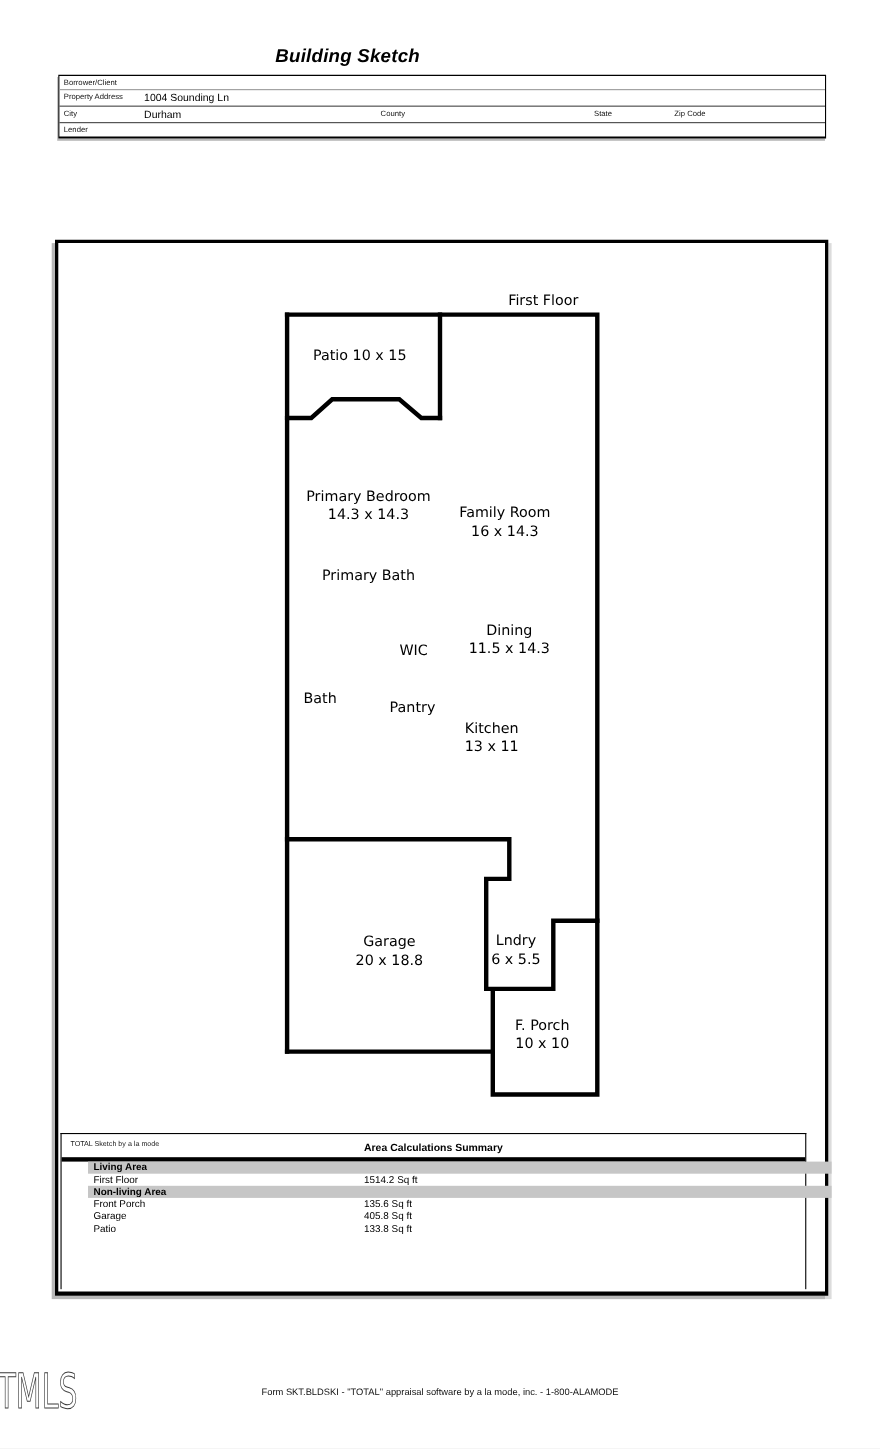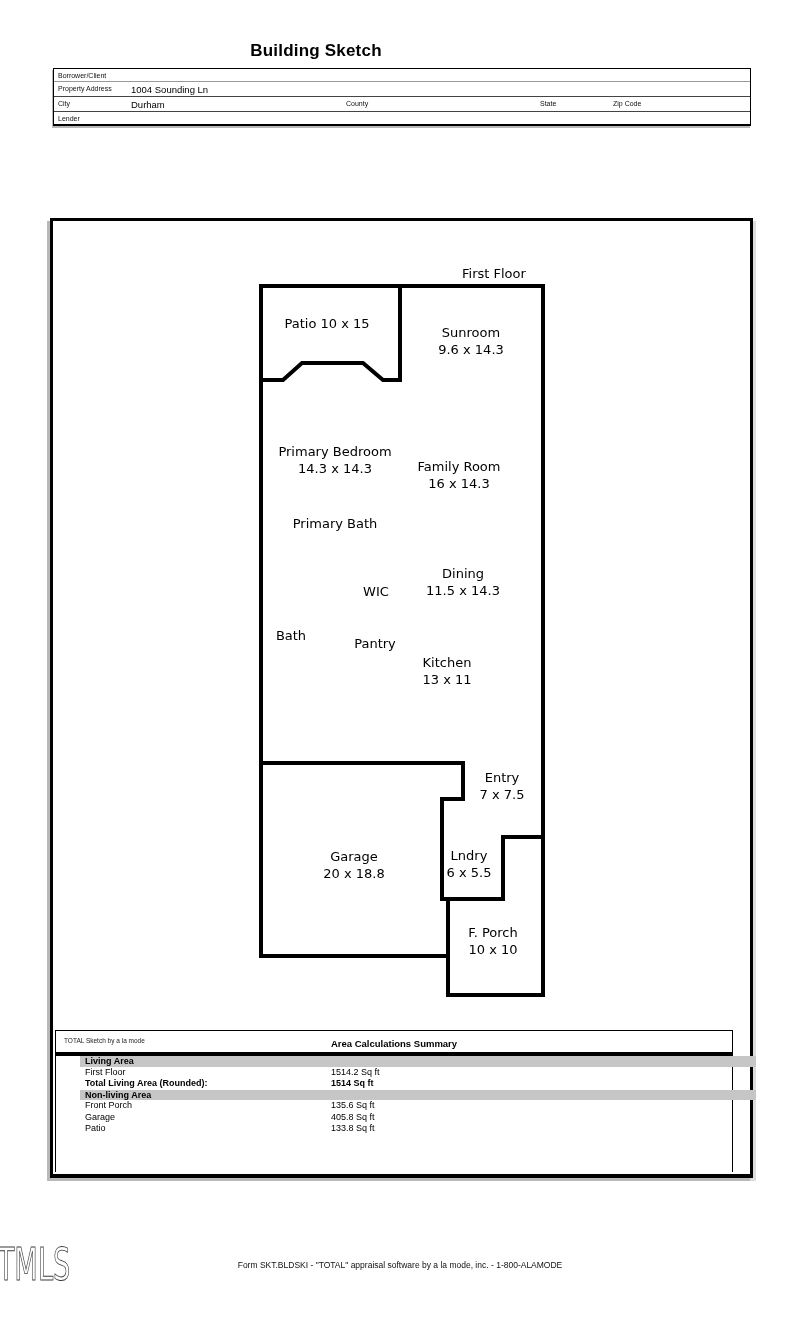--- a/index.html
+++ b/index.html
@@ -4,21 +4,21 @@
 <style>
   html,body{margin:0;padding:0;background:#e8e8e8;}
   #page{
     position:relative;width:800px;height:1317px;background:#ffffff;
     font-family:"Liberation Sans",sans-serif;color:#000;overflow:hidden;
     margin:0 auto;
   }
   
   .doc-title{
     position:absolute;left:0;top:41px;width:632px;text-align:center;
-    font-size:17px;font-weight:bold;letter-spacing:.2px;
+    font-size:17px;font-weight:bold;letter-spacing:.2px;font-style:italic;
   }
   
   .form-box{
     position:absolute;left:53px;top:68px;width:698px;height:58px;
     border:1.5px solid #000;border-bottom-width:2.5px;box-sizing:border-box;
     background:#fff;box-shadow:-1px 2px 0 #b8b8b8;text-align:center;
   }
   .form-box .hline{position:absolute;left:0;width:100%;height:1px;background:#444;}
   .form-box .hline.light{background:#999;}
   .flabel{position:absolute;font-size:7px;color:#111;white-space:nowrap;}
@@ -94,24 +94,20 @@
       <path d="M261,956 L448,956"></path>
     </g>
   </svg>
 
   <div class="floor-label" style="left:462px;top:266px">First Floor</div>
 
   <div class="room" style="left:237px;top:316px">
     <div>Patio 10 x 15</div>
     <div></div>
   </div>
-  <div class="room" style="left:381px;top:325px">
-    <div>Sunroom</div>
-    <div>9.6 x 14.3</div>
-  </div>
   <div class="room" style="left:245px;top:444px">
     <div>Primary Bedroom</div>
     <div>14.3 x 14.3</div>
   </div>
   <div class="room" style="left:369px;top:459px">
     <div>Family Room</div>
     <div>16 x 14.3</div>
   </div>
   <div class="room" style="left:245px;top:516px">
     <div>Primary Bath</div>
@@ -130,24 +126,20 @@
     <div></div>
   </div>
   <div class="room" style="left:285px;top:636px">
     <div>Pantry</div>
     <div></div>
   </div>
   <div class="room" style="left:357px;top:655px">
     <div>Kitchen</div>
     <div>13 x 11</div>
   </div>
-  <div class="room" style="left:412px;top:770px">
-    <div>Entry</div>
-    <div>7 x 7.5</div>
-  </div>
   <div class="room" style="left:264px;top:849px">
     <div>Garage</div>
     <div>20 x 18.8</div>
   </div>
   <div class="room" style="left:379px;top:848px">
     <div>Lndry</div>
     <div>6 x 5.5</div>
   </div>
   <div class="room" style="left:403px;top:925px">
     <div>F. Porch</div>
@@ -158,24 +150,20 @@
     <div class="brand">TOTAL Sketch by a la mode</div>
     <div class="s-title">Area Calculations Summary</div>
     <div class="divider"></div>
     <div class="srows">
       <div class="srow band">
         <span class="lbl">Living Area</span>
       </div>
       <div class="srow">
         <span class="lbl">First Floor</span>
         <span class="val">1514.2 Sq ft</span>
-      </div>
-      <div class="srow bold">
-        <span class="lbl">Total Living Area (Rounded):</span>
-        <span class="val">1514 Sq ft</span>
       </div>
       <div class="srow band">
         <span class="lbl">Non-living Area</span>
       </div>
       <div class="srow">
         <span class="lbl">Front Porch</span>
         <span class="val">135.6 Sq ft</span>
       </div>
       <div class="srow">
         <span class="lbl">Garage</span>

